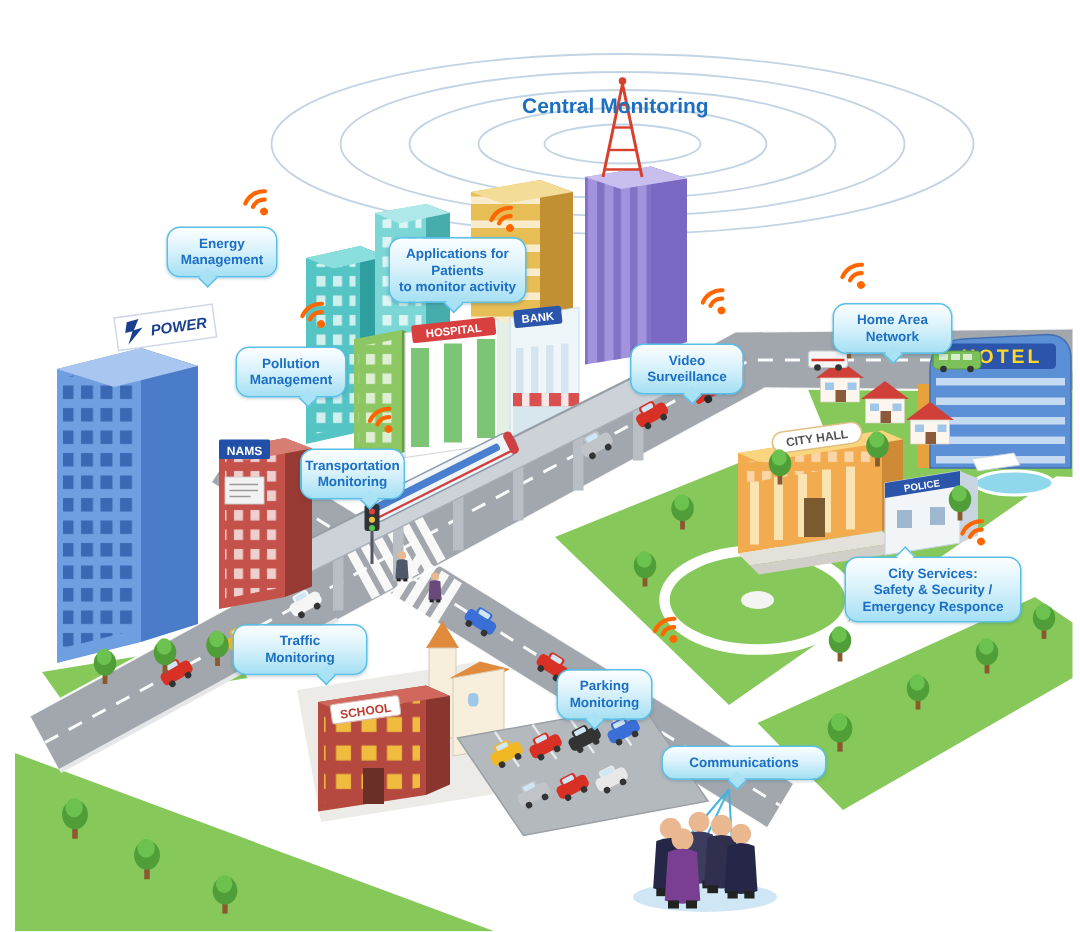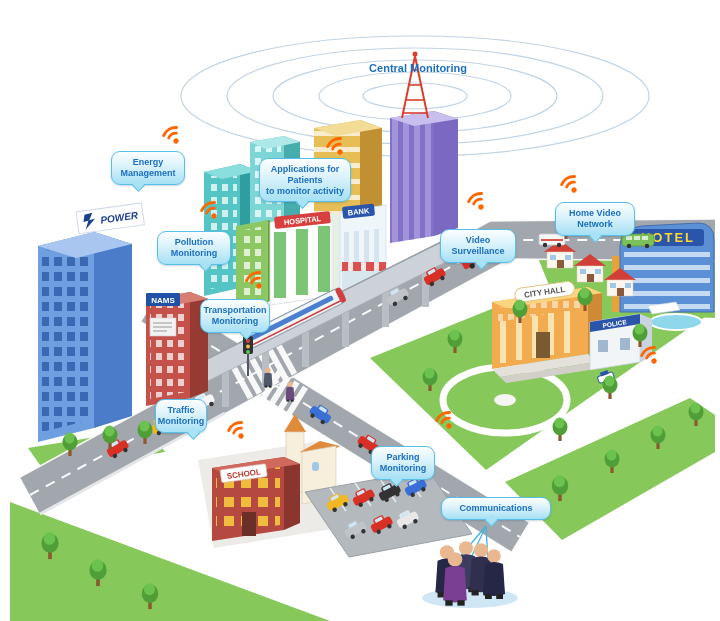--- a/index.html
+++ b/index.html
@@ -9,22 +9,22 @@
   .scene{position:absolute;left:0;top:0}
   .callout{position:absolute;z-index:5;display:flex;align-items:center;justify-content:center;
     text-align:center;padding:5px 5px;color:#1b6fc4;font-weight:bold;font-size:9px;line-height:1.2;
     white-space:pre-line;background:linear-gradient(180deg,#fbfeff 0%,#daf2fb 45%,#a5e0f4 100%);
     border:1.5px solid #58bfe8;border-radius:9px;box-shadow:0 1px 2px rgba(40,90,120,.25);
     font-family:"Liberation Sans",sans-serif}
   .tail{position:absolute;width:9px;height:9px;bottom:-6px;background:#a9e2f4;
     border-right:1.5px solid #58bfe8;border-bottom:1.5px solid #58bfe8;transform:rotate(45deg)}
   .tail-top{bottom:auto;top:-6px;background:#fbfeff;border:none;
     border-left:1.5px solid #58bfe8;border-top:1.5px solid #58bfe8}
-  .callout-plain{position:absolute;z-index:6;color:#1d6fc0;font-weight:bold;font-size:11px;
-    text-align:center;white-space:nowrap}
+  .callout-plain{position:absolute;z-index:6;color:#1d6fc0;font-weight:bold;font-size:14px;
+    white-space:nowrap}
 </style>
 </head>
 <body>
 
 <div class="stage">
 
 <svg class="scene" width="720" height="621" viewBox="0 0 720 621">
   <defs>
     <pattern id="pw-dark" width="13" height="15" patternUnits="userSpaceOnUse">
           <rect x="2" y="2" width="8" height="9" fill="#2d5aa8" opacity="0.8"></rect>
@@ -422,48 +422,54 @@
 </div>
 
 <div class="callout" style="left:111px;top:151px;width:74px">
   <span>Energy
 Management</span>
   <i class="tail" style="left:30%"></i>
 </div>
 
 <div class="callout" style="left:157px;top:231px;width:74px">
   <span>Pollution
-Monitoring</span>
+Management</span>
   <i class="tail" style="left:60%"></i>
 </div>
 
 <div class="callout" style="left:555px;top:202px;width:80px">
-  <span>Home Video
+  <span>Home Area
 Network</span>
   <i class="tail" style="left:45%"></i>
 </div>
 
-<div class="callout" style="left:440px;top:229px;width:76px">
+<div class="callout" style="left:420px;top:229px;width:76px">
   <span>Video
 Surveillance</span>
   <i class="tail" style="left:48%"></i>
 </div>
 
 <div class="callout" style="left:200px;top:299px;width:70px">
   <span>Transportation
 Monitoring</span>
   <i class="tail" style="left:60%"></i>
 </div>
 
-<div class="callout" style="left:155px;top:399px;width:52px">
+<div class="callout" style="left:155px;top:416px;width:90px">
   <span>Traffic
 Monitoring</span>
   <i class="tail" style="left:65%"></i>
 </div>
 
+<div class="callout" style="left:563px;top:371px;width:118px">
+  <span>City Services:
+Safety &amp; Security /
+Emergency Responce</span>
+  <i class="tail tail-top" style="left:30%"></i>
+</div>
 
 <div class="callout" style="left:371px;top:446px;width:64px">
   <span>Parking
 Monitoring</span>
   <i class="tail" style="left:32%"></i>
 </div>
 
 <div class="callout" style="left:441px;top:497px;width:110px">
   <span>Communications</span>
   <i class="tail" style="left:42%"></i>

